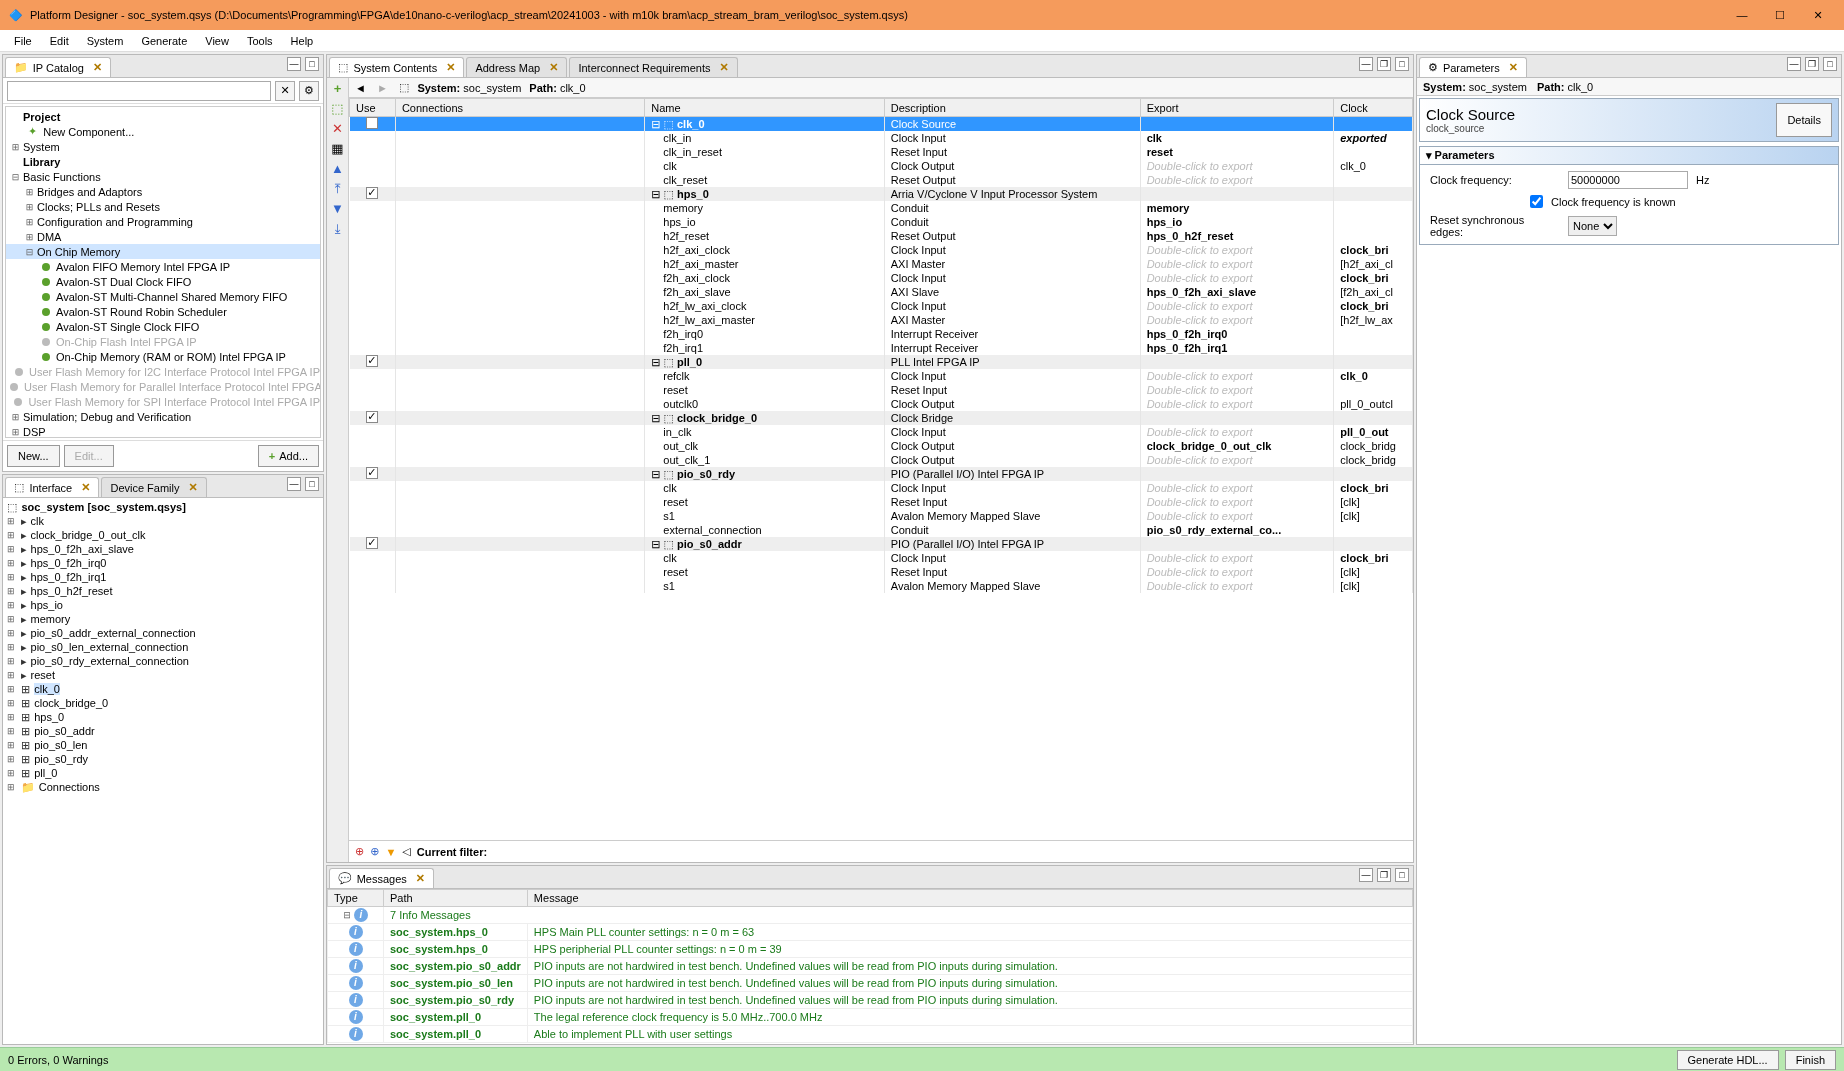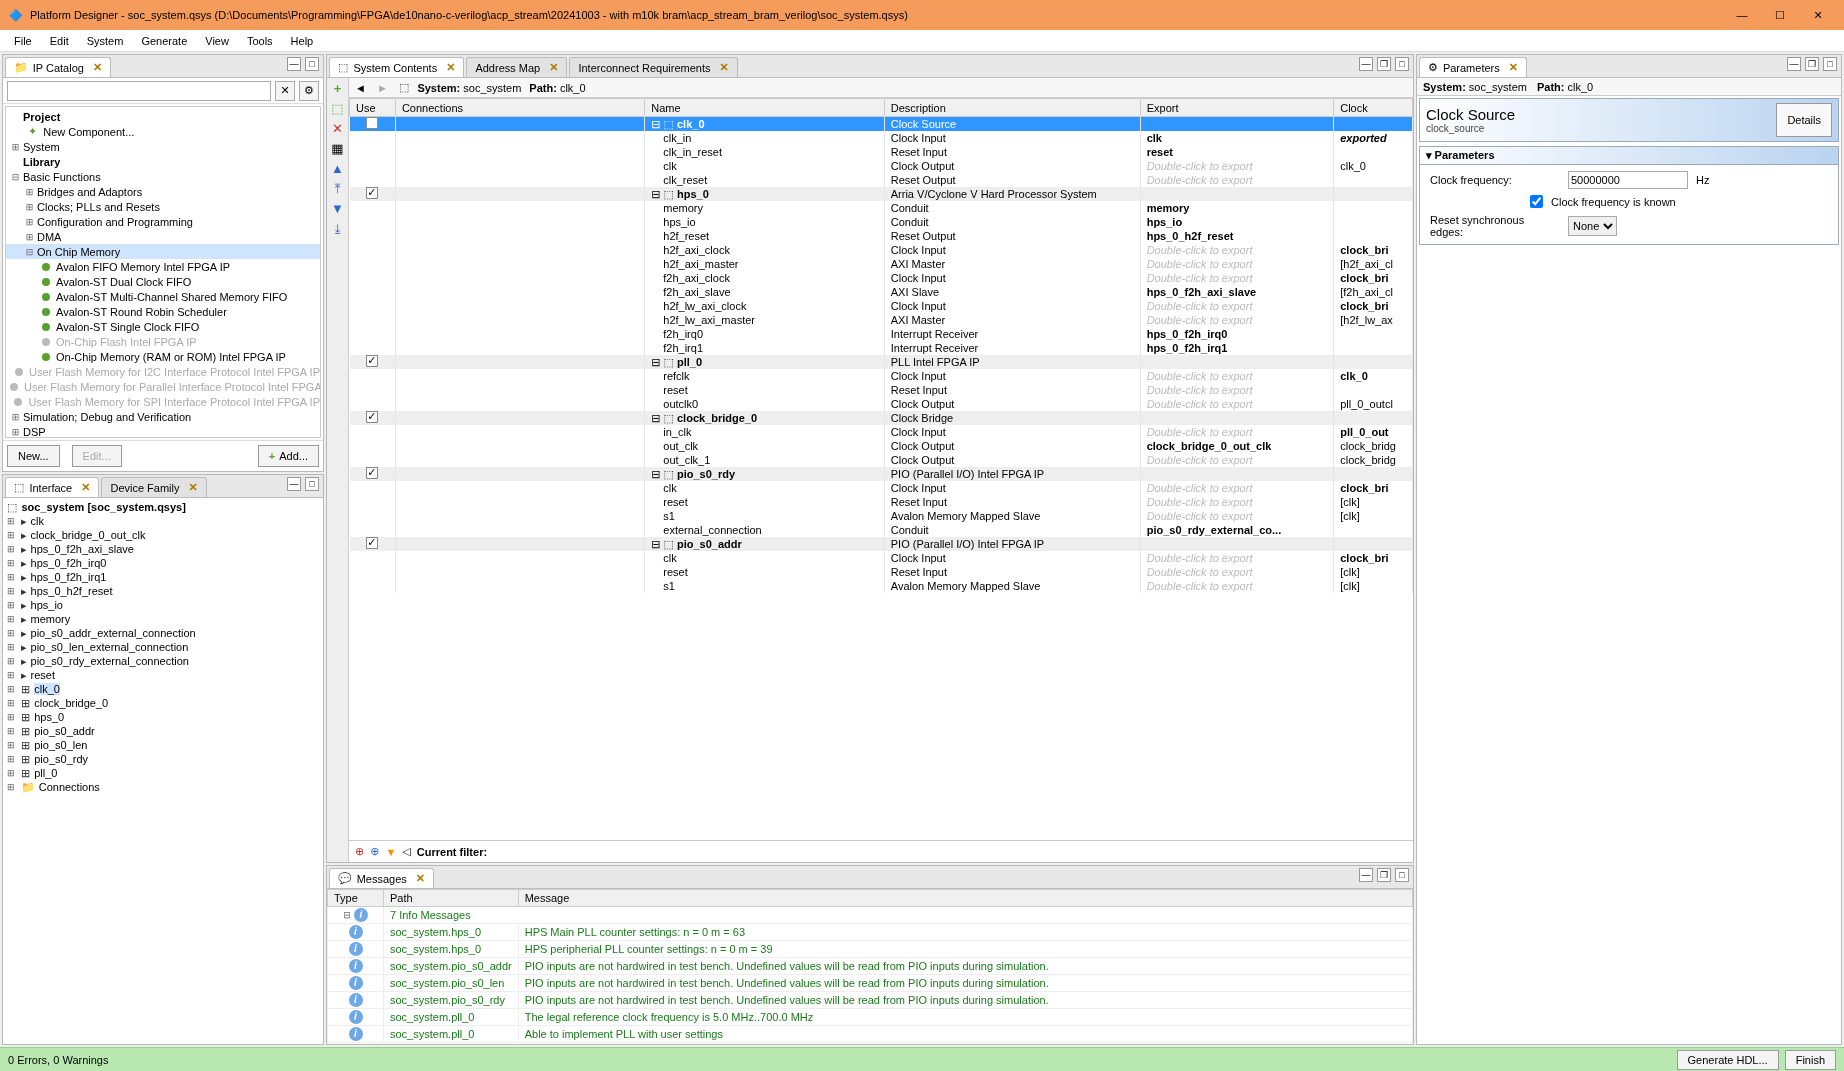--- a/index.html
+++ b/index.html
@@ -29,21 +29,21 @@
 .tree{flex:1;overflow:auto;padding:2px 0;border:1px solid #ccc;margin:2px}
 .tr{display:flex;align-items:center;height:15px;white-space:nowrap}
 .tr .sp{display:inline-block}
 .twist{width:11px;text-align:center;color:#666;font-size:9px}
 .dot{width:8px;height:8px;border-radius:50%;margin:0 4px;flex-shrink:0}
 .dot.g{background:#5aa02c}
 .dot.gr{background:#bbb}
 .tr.sel{background:#cfe5ff}
 .tr .lbl{padding-left:2px}
 .tr .lbl.faded{color:#aaa}
-.btnrow{display:flex;padding:4px;gap:12px;border-top:1px solid #ddd}
+.btnrow{display:flex;padding:4px;gap:4px;border-top:1px solid #ddd}
 .btn{border:1px solid #999;background:#f4f4f4;padding:2px 10px;height:22px;display:flex;align-items:center;gap:4px}
 .btn.disabled{color:#aaa}
 .hierpanel{flex:1;min-height:0}
 .hiertree{flex:1;overflow:auto;padding:2px 4px;font-family:monospace;font-size:11px}
 .hr{display:flex;align-items:center;height:14px;gap:4px}
 .hr .tw{width:10px;font-size:9px;color:#666}
 .hr .arr{color:#333}
 .hr.sel .lbl{background:#cfe5ff}
 .syscontent{flex:1;display:flex;min-height:0}
 .lefticons{width:22px;background:#eee;border-right:1px solid #ccc;display:flex;flex-direction:column;align-items:center;padding-top:4px;gap:6px}
@@ -63,21 +63,21 @@
 .indent1{padding-left:18px!important}
 .chk{display:inline-block;width:12px;height:12px;border:1px solid #888;background:#fff;position:relative}
 .chk.on::after{content:"✓";position:absolute;top:-2px;left:0;font-size:11px}
 .filterbar{height:22px;border-top:1px solid #ccc;display:flex;align-items:center;padding:0 6px;gap:6px}
 .msgpanel{height:180px}
 .msgtable{flex:1;overflow:auto}
 table.msg{border-collapse:collapse;width:100%}
 table.msg th{background:#f0f0f0;border:1px solid #ccc;text-align:left;padding:2px 6px;font-weight:normal}
 table.msg td{border:1px solid #eee;padding:1px 6px;height:17px}
 .info-i{display:inline-block;width:14px;height:14px;border-radius:50%;background:#6fa8e6;color:#fff;text-align:center;line-height:14px;font-style:italic;font-weight:bold;font-size:10px}
-.msgpath{color:#1a7a1a;font-weight:normal}
+.msgpath{color:#1a7a1a;font-weight:bold}
 .msgtxt{color:#1a7a1a}
 .parambody{padding:0;display:flex;flex-direction:column}
 .paramhead{height:18px;background:#f7f7f7;border-bottom:1px solid #ccc;padding:0 6px;display:flex;align-items:center;gap:10px}
 .gradbox{background:linear-gradient(90deg,#fff,#b9d3f0);border:1px solid #9ab;margin:2px;padding:4px 6px;display:flex;align-items:center}
 .gradbox .big{font-size:15px;font-weight:normal}
 .gradbox .small{font-size:10px;color:#444}
 .gradbox .detbtn{margin-left:auto;border:1px solid #999;background:#f8f8f8;padding:10px 10px}
 .paramsection{margin:2px;border:1px solid #9ab}
 .paramsection .sechead{background:linear-gradient(90deg,#fff,#b9d3f0);padding:2px 6px;font-weight:bold;border-bottom:1px solid #9ab}
 .paramsection .secbody{padding:6px 10px;display:flex;flex-direction:column;gap:6px}
@@ -482,21 +482,21 @@
                     <td class="conncell"></td>
                     <td class="indent1">clk_reset</td>
                     <td>Reset Output</td>
                     <td><span class="exportfaded">Double-click to export</span></td>
                     <td></td>
                   </tr>
                   <tr class="cmp">
                     <td style="text-align: center;"><span class="chk on"></span></td>
                     <td class="conncell"></td>
                     <td>⊟ ⬚ <b>hps_0</b></td>
-                    <td>Arria V/Cyclone V Hard Processor System</td>
+                    <td>Arria V/Cyclone V Input Processor System</td>
                     <td></td>
                     <td></td>
                   </tr>
                   <tr>
                     <td style="text-align: center;"></td>
                     <td class="conncell"></td>
                     <td class="indent1">memory</td>
                     <td>Conduit</td>
                     <td><b>memory</b></td>
                     <td></td>

